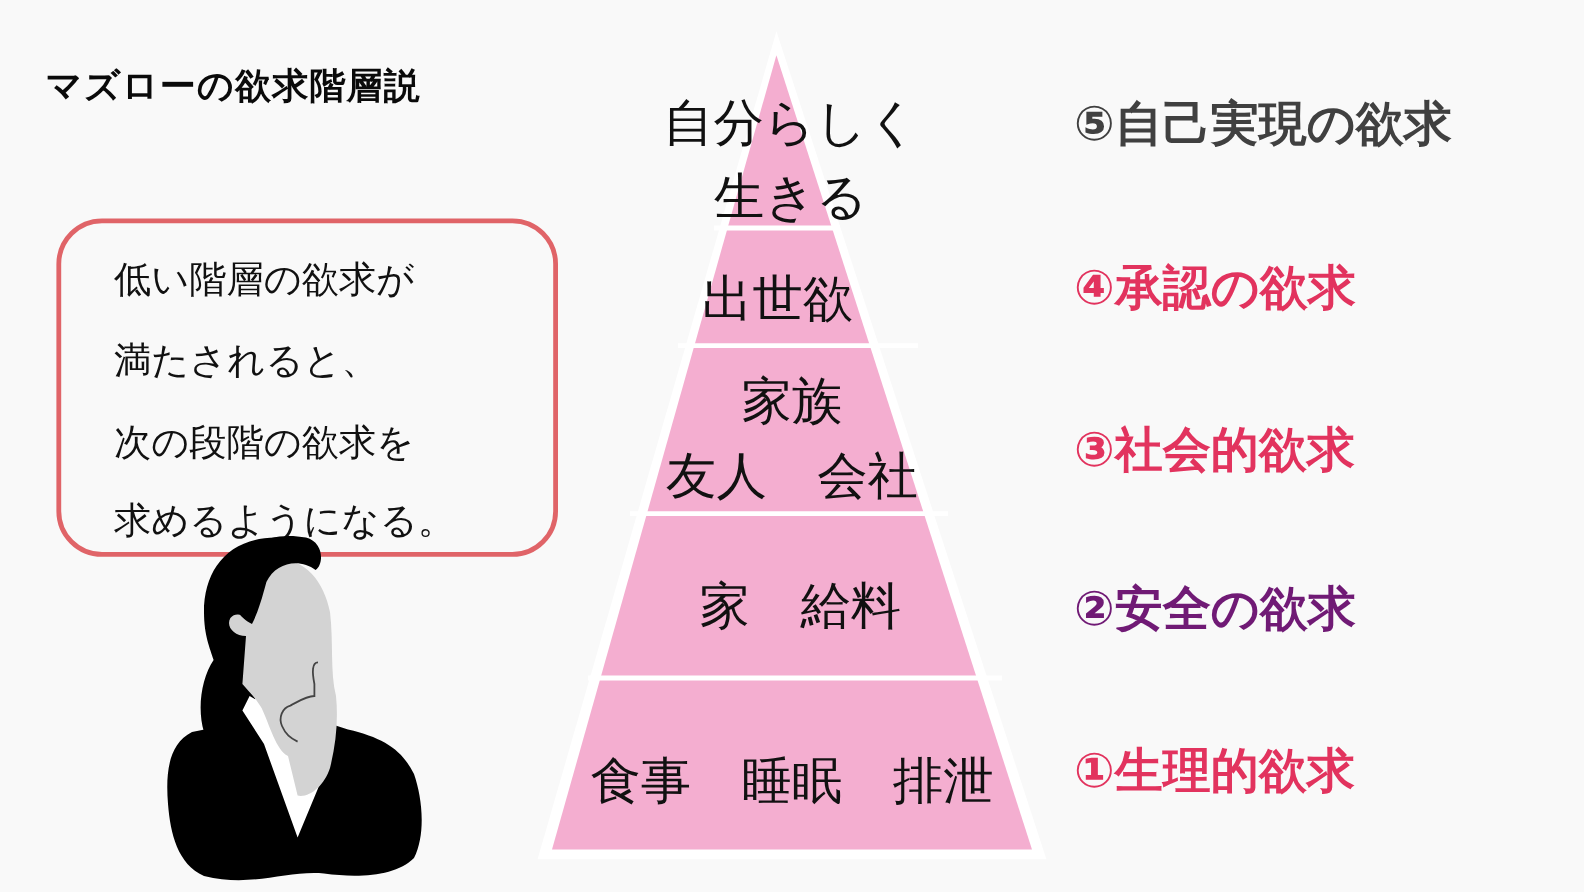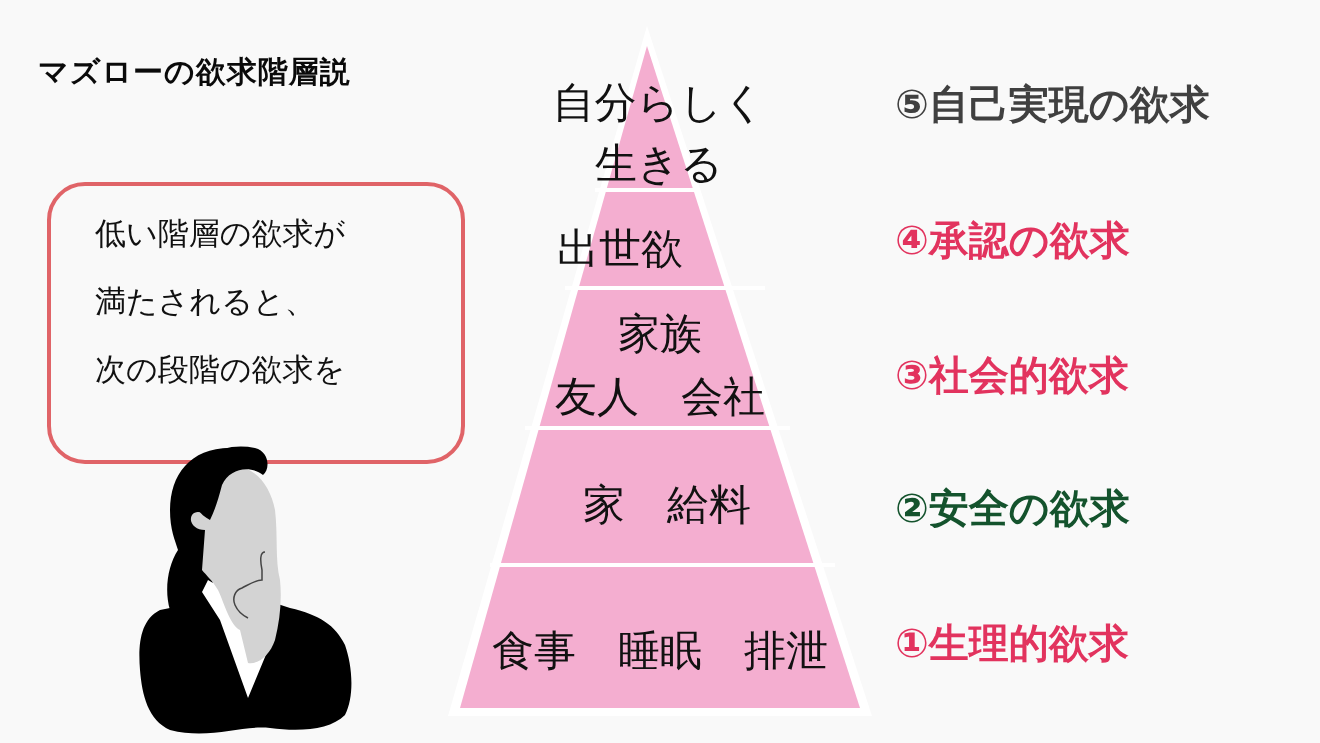--- a/index.html
+++ b/index.html
@@ -37,46 +37,47 @@
 </style>
 </head>
 <body>
 
 <div class="title">マズローの欲求階層説</div>
 
 <div class="callout">
   <div class="line" style="top:32px">低い階層の欲求が</div>
   <div class="line" style="top:168px">次の段階の欲求を</div>
   <div class="line" style="top:100px">満たされると、</div>
+  <div class="line" style="top:233px">求めるようになる。</div>
 </div>
 
 <svg class="pyramid" width="1320" height="743">
 
   <polygon points="647,26 448,716 872,716" fill="#ffffff"></polygon>
 
   <polygon points="647,46 460,708 860,708" fill="#f4aed0"></polygon>
 
   <line x1="595" y1="190" x2="700" y2="190" stroke="#ffffff" stroke-width="4"></line>
   <line x1="565" y1="288" x2="765" y2="288" stroke="#ffffff" stroke-width="4"></line>
   <line x1="525" y1="428" x2="790" y2="428" stroke="#ffffff" stroke-width="4"></line>
   <line x1="490" y1="565" x2="835" y2="565" stroke="#ffffff" stroke-width="4"></line>
 </svg>
 
 <div class="tier-text" style="left:659px; top:82px">自分らしく</div>
 <div class="tier-text" style="left:659px; top:143px">生きる</div>
-<div class="tier-text" style="left:620px; top:228px">出世欲</div>
+<div class="tier-text" style="left:648px; top:228px">出世欲</div>
 <div class="tier-text" style="left:660px; top:313px">家族</div>
 <div class="tier-text" style="left:660px; top:376px">友人　会社</div>
 <div class="tier-text" style="left:667px; top:484px">家　給料</div>
 <div class="tier-text" style="left:660px; top:630px">食事　睡眠　排泄</div>
 
 <div class="level" style="top:84px; color:#404040">⑤自己実現の欲求</div>
 <div class="level" style="top:220px; color:#e2335e">④承認の欲求</div>
 <div class="level" style="top:355px; color:#e2335e">③社会的欲求</div>
-<div class="level" style="top:488px; color:#14532d">②安全の欲求</div>
+<div class="level" style="top:488px; color:#701a75">②安全の欲求</div>
 <div class="level" style="top:623px; color:#e2335e">①生理的欲求</div>
 
 <svg class="figure" width="240" height="313" viewBox="0 0 240 313">
 
   <path d="M100,18 C60,18 40,45 40,80 C40,100 45,110 48,120 C38,135 34,160 40,180 C50,200 70,200 80,190 L85,120 Z" fill="#000"></path>
 
   <path d="M30,180 C10,190 8,215 10,240 C12,265 18,290 40,300 C80,310 110,295 140,298 C170,302 200,300 215,285 C225,265 222,235 215,215 C205,195 190,185 160,178 L120,165 L80,170 Z" fill="#000"></path>
 
   <path d="M78,150 L72,162 L90,190 L118,268 L140,215 L120,175 Z" fill="#ffffff"></path>
 

